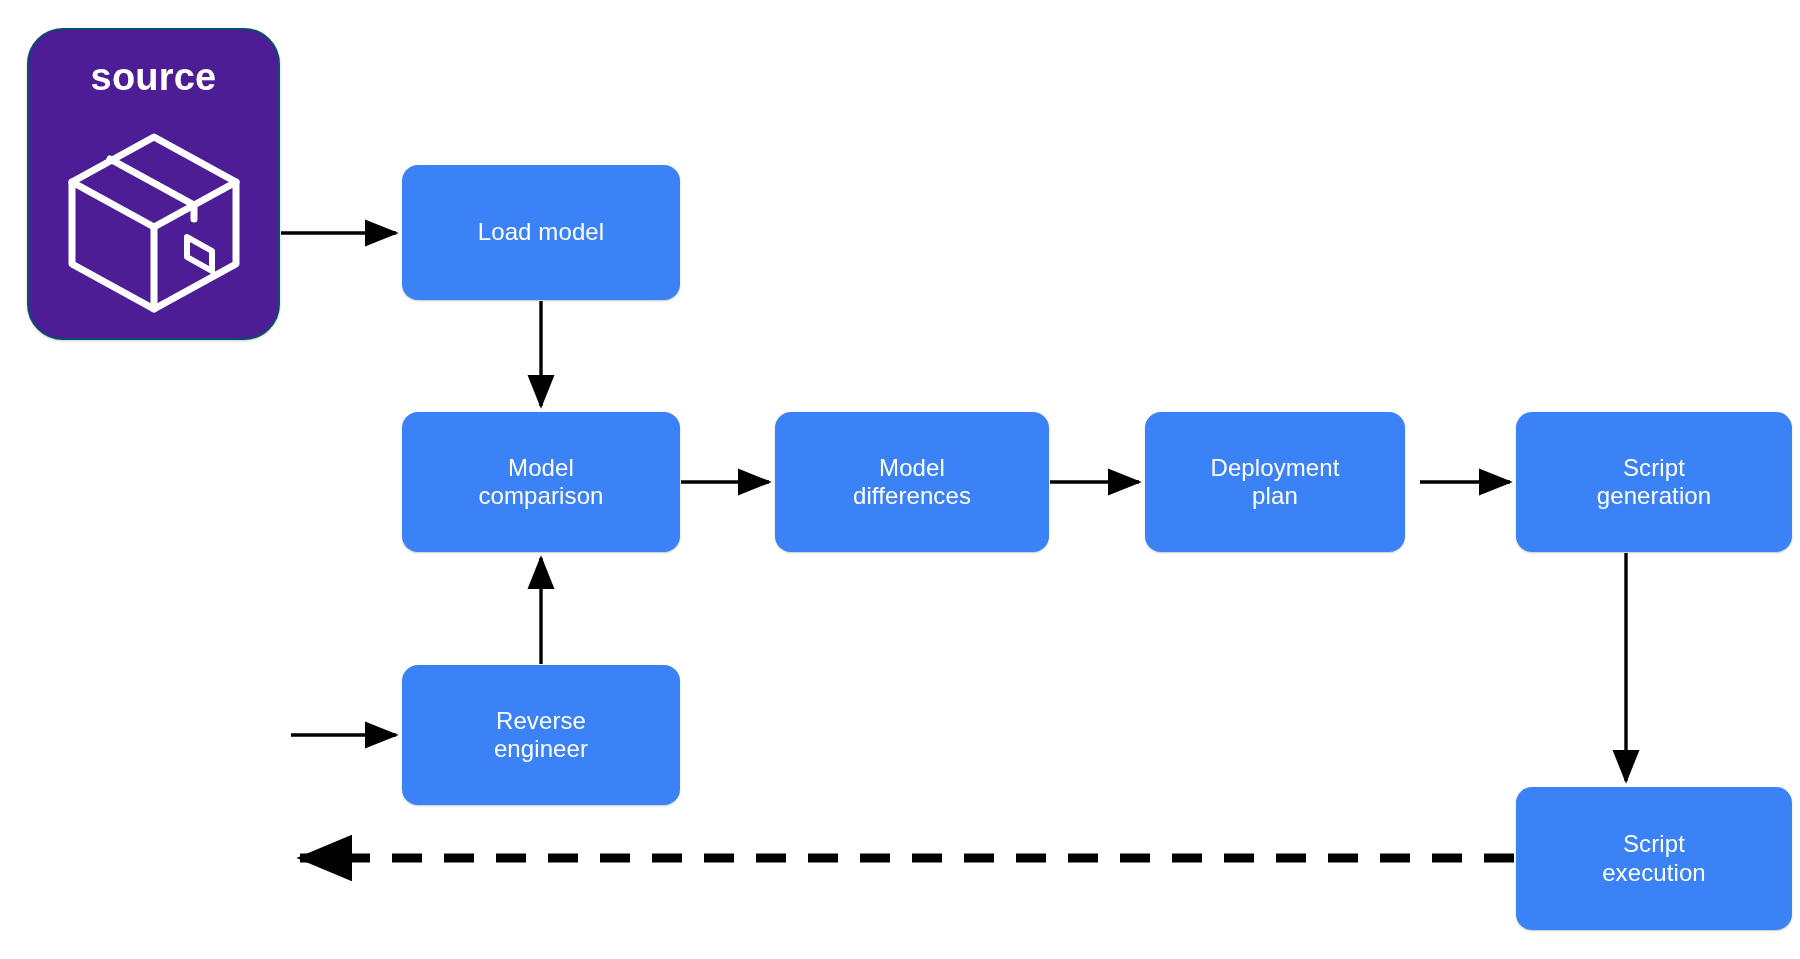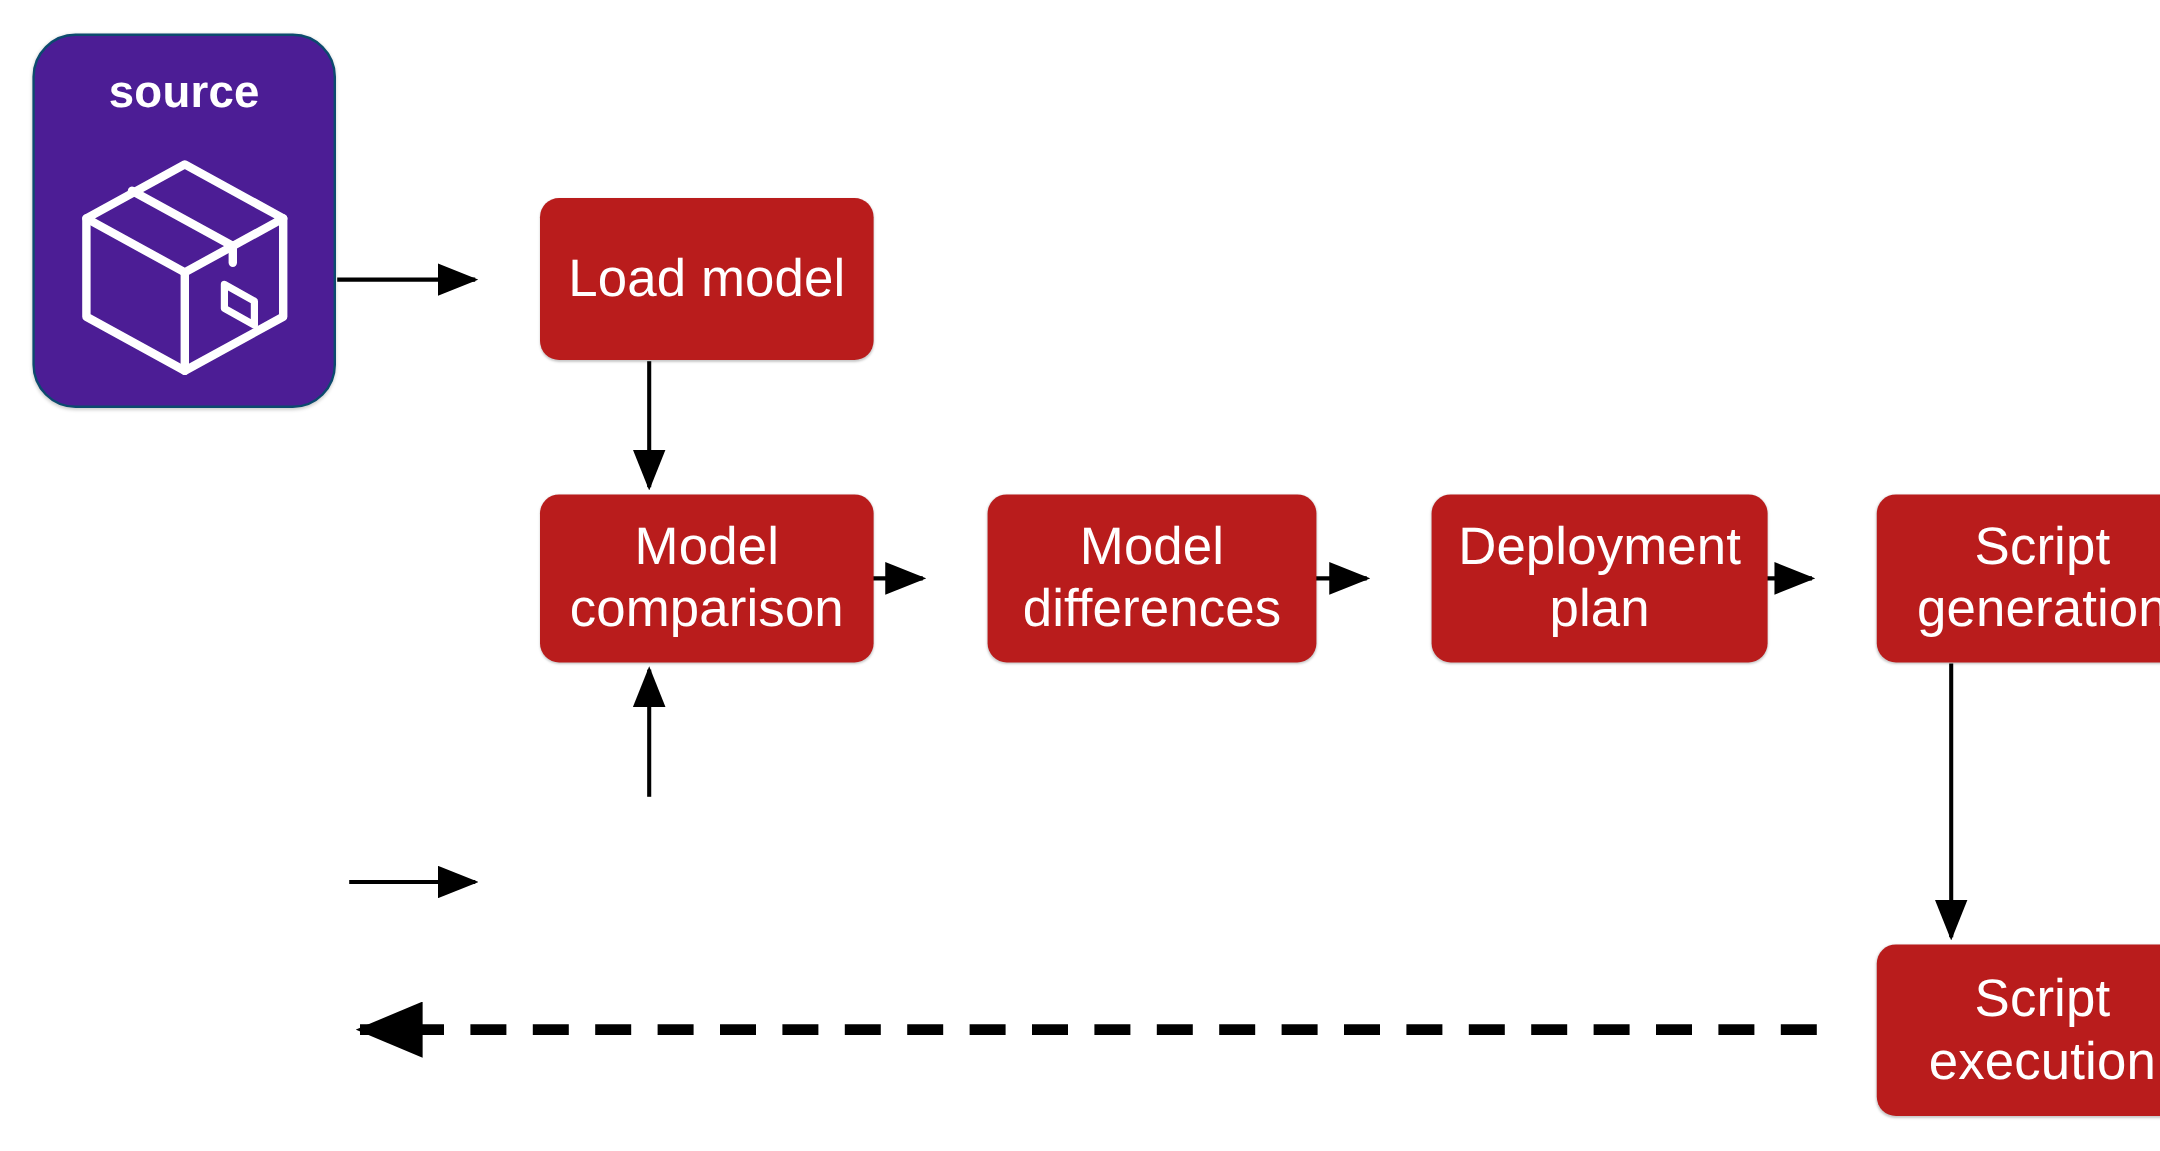--- a/index.html
+++ b/index.html
@@ -29,28 +29,27 @@
   .node {
     position: absolute;
     box-sizing: border-box;
     display: flex;
     align-items: center;
     justify-content: center;
     text-align: center;
     color: #ffffff;
   }
   .node.process {
-    background: #b91c1c;
+    background: #3b82f6;
     border-radius: 16px;
-    font-size: 44px;
+    font-size: 24px;
     line-height: 1.18;
     font-weight: 400;
     letter-spacing: 0.1px;
     box-shadow: 0 1px 2px rgba(0,0,0,0.22);
-    margin-left: 48px;
   }
   .node.endpoint {
     background: #4c1d95;
     border: 2px solid #0c4a6e;
     border-radius: 36px;
     flex-direction: column;
     justify-content: flex-start;
     box-shadow: 0 1px 3px rgba(0,0,0,0.2);
   }
   .endpoint-label {
@@ -131,29 +130,33 @@
   <div class="node process" style="left:402px; top:412px; width:278px; height:140px;">
     <span class="node-label">Model
 comparison</span>
   </div>
 
   <div class="node process" style="left:775px; top:412px; width:274px; height:140px;">
     <span class="node-label">Model
 differences</span>
   </div>
 
-  <div class="node process" style="left:1145px; top:412px; width:280px; height:140px;text-align:center;">
+  <div class="node process" style="left:1145px; top:412px; width:260px; height:140px;text-align:center;">
     <span class="node-label">Deployment
 plan</span>
   </div>
 
   <div class="node process" style="left:1516px; top:412px; width:276px; height:140px;">
     <span class="node-label">Script
 generation</span>
   </div>
 
+  <div class="node process" style="left:402px; top:665px; width:278px; height:140px;">
+    <span class="node-label">Reverse
+engineer</span>
+  </div>
 
   <div class="node process" style="left:1516px; top:787px; width:276px; height:143px;">
     <span class="node-label">Script
 execution</span>
   </div>
 
 </div>
 
 </body></html>

